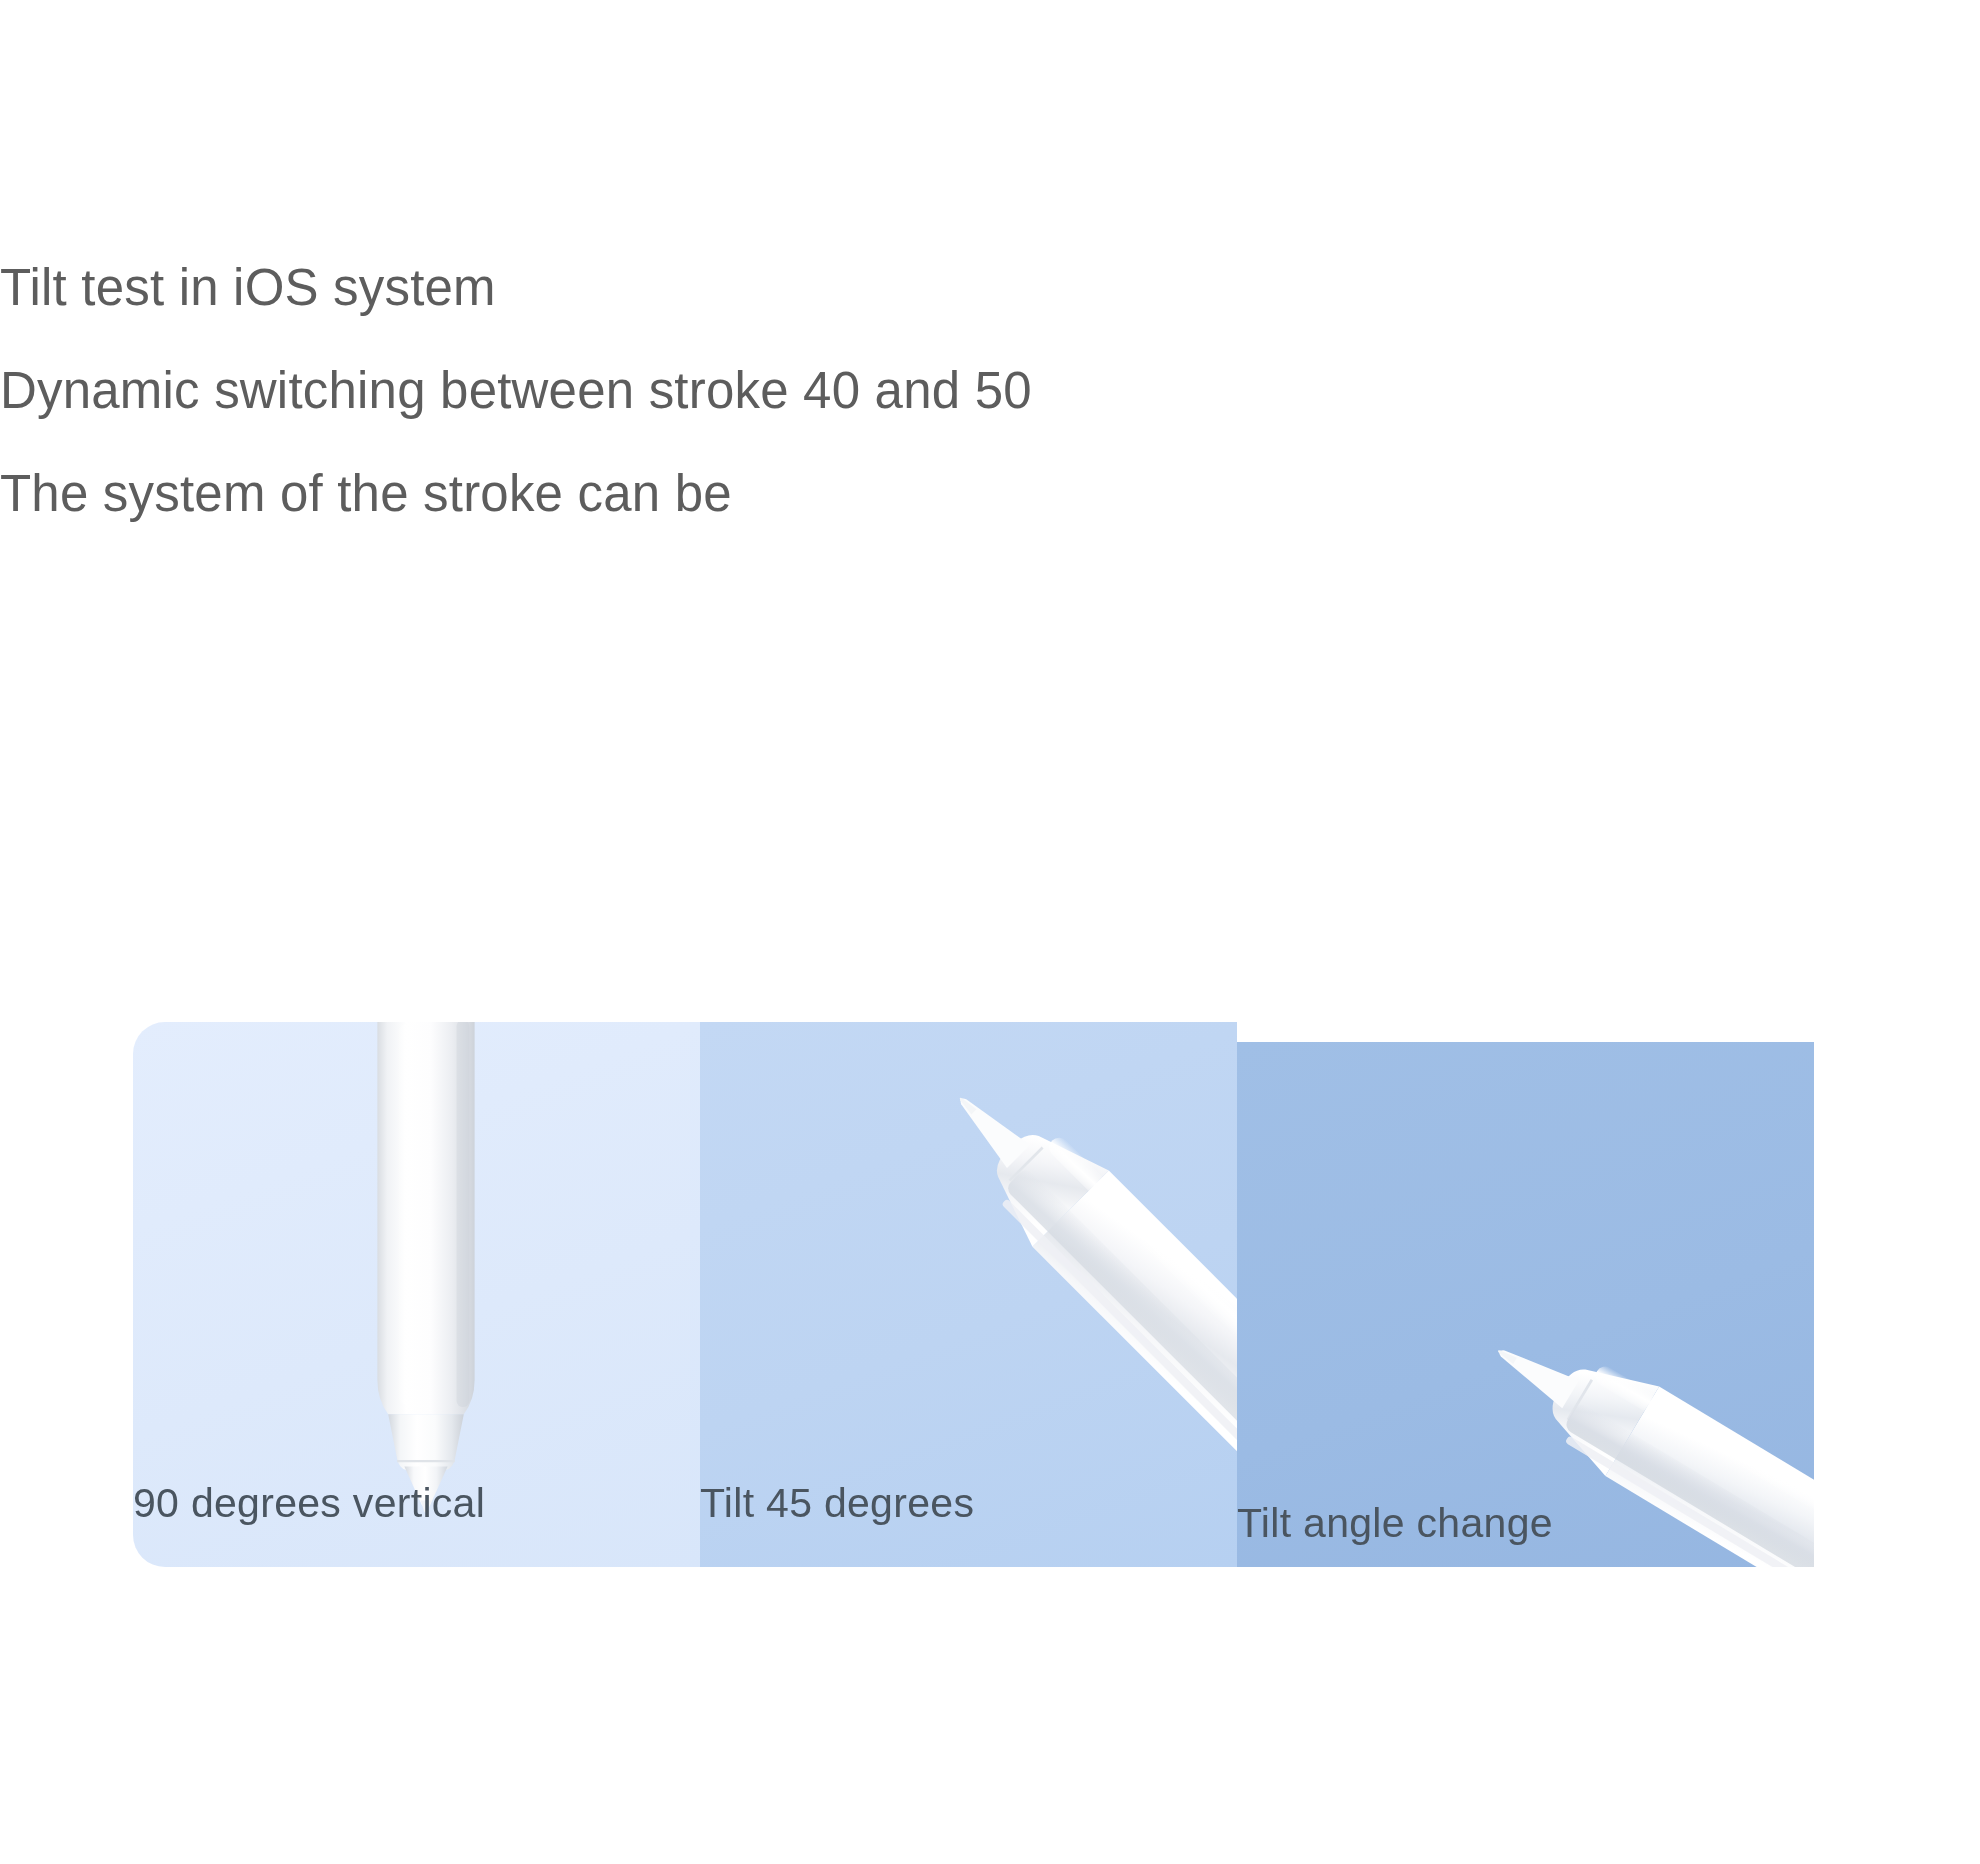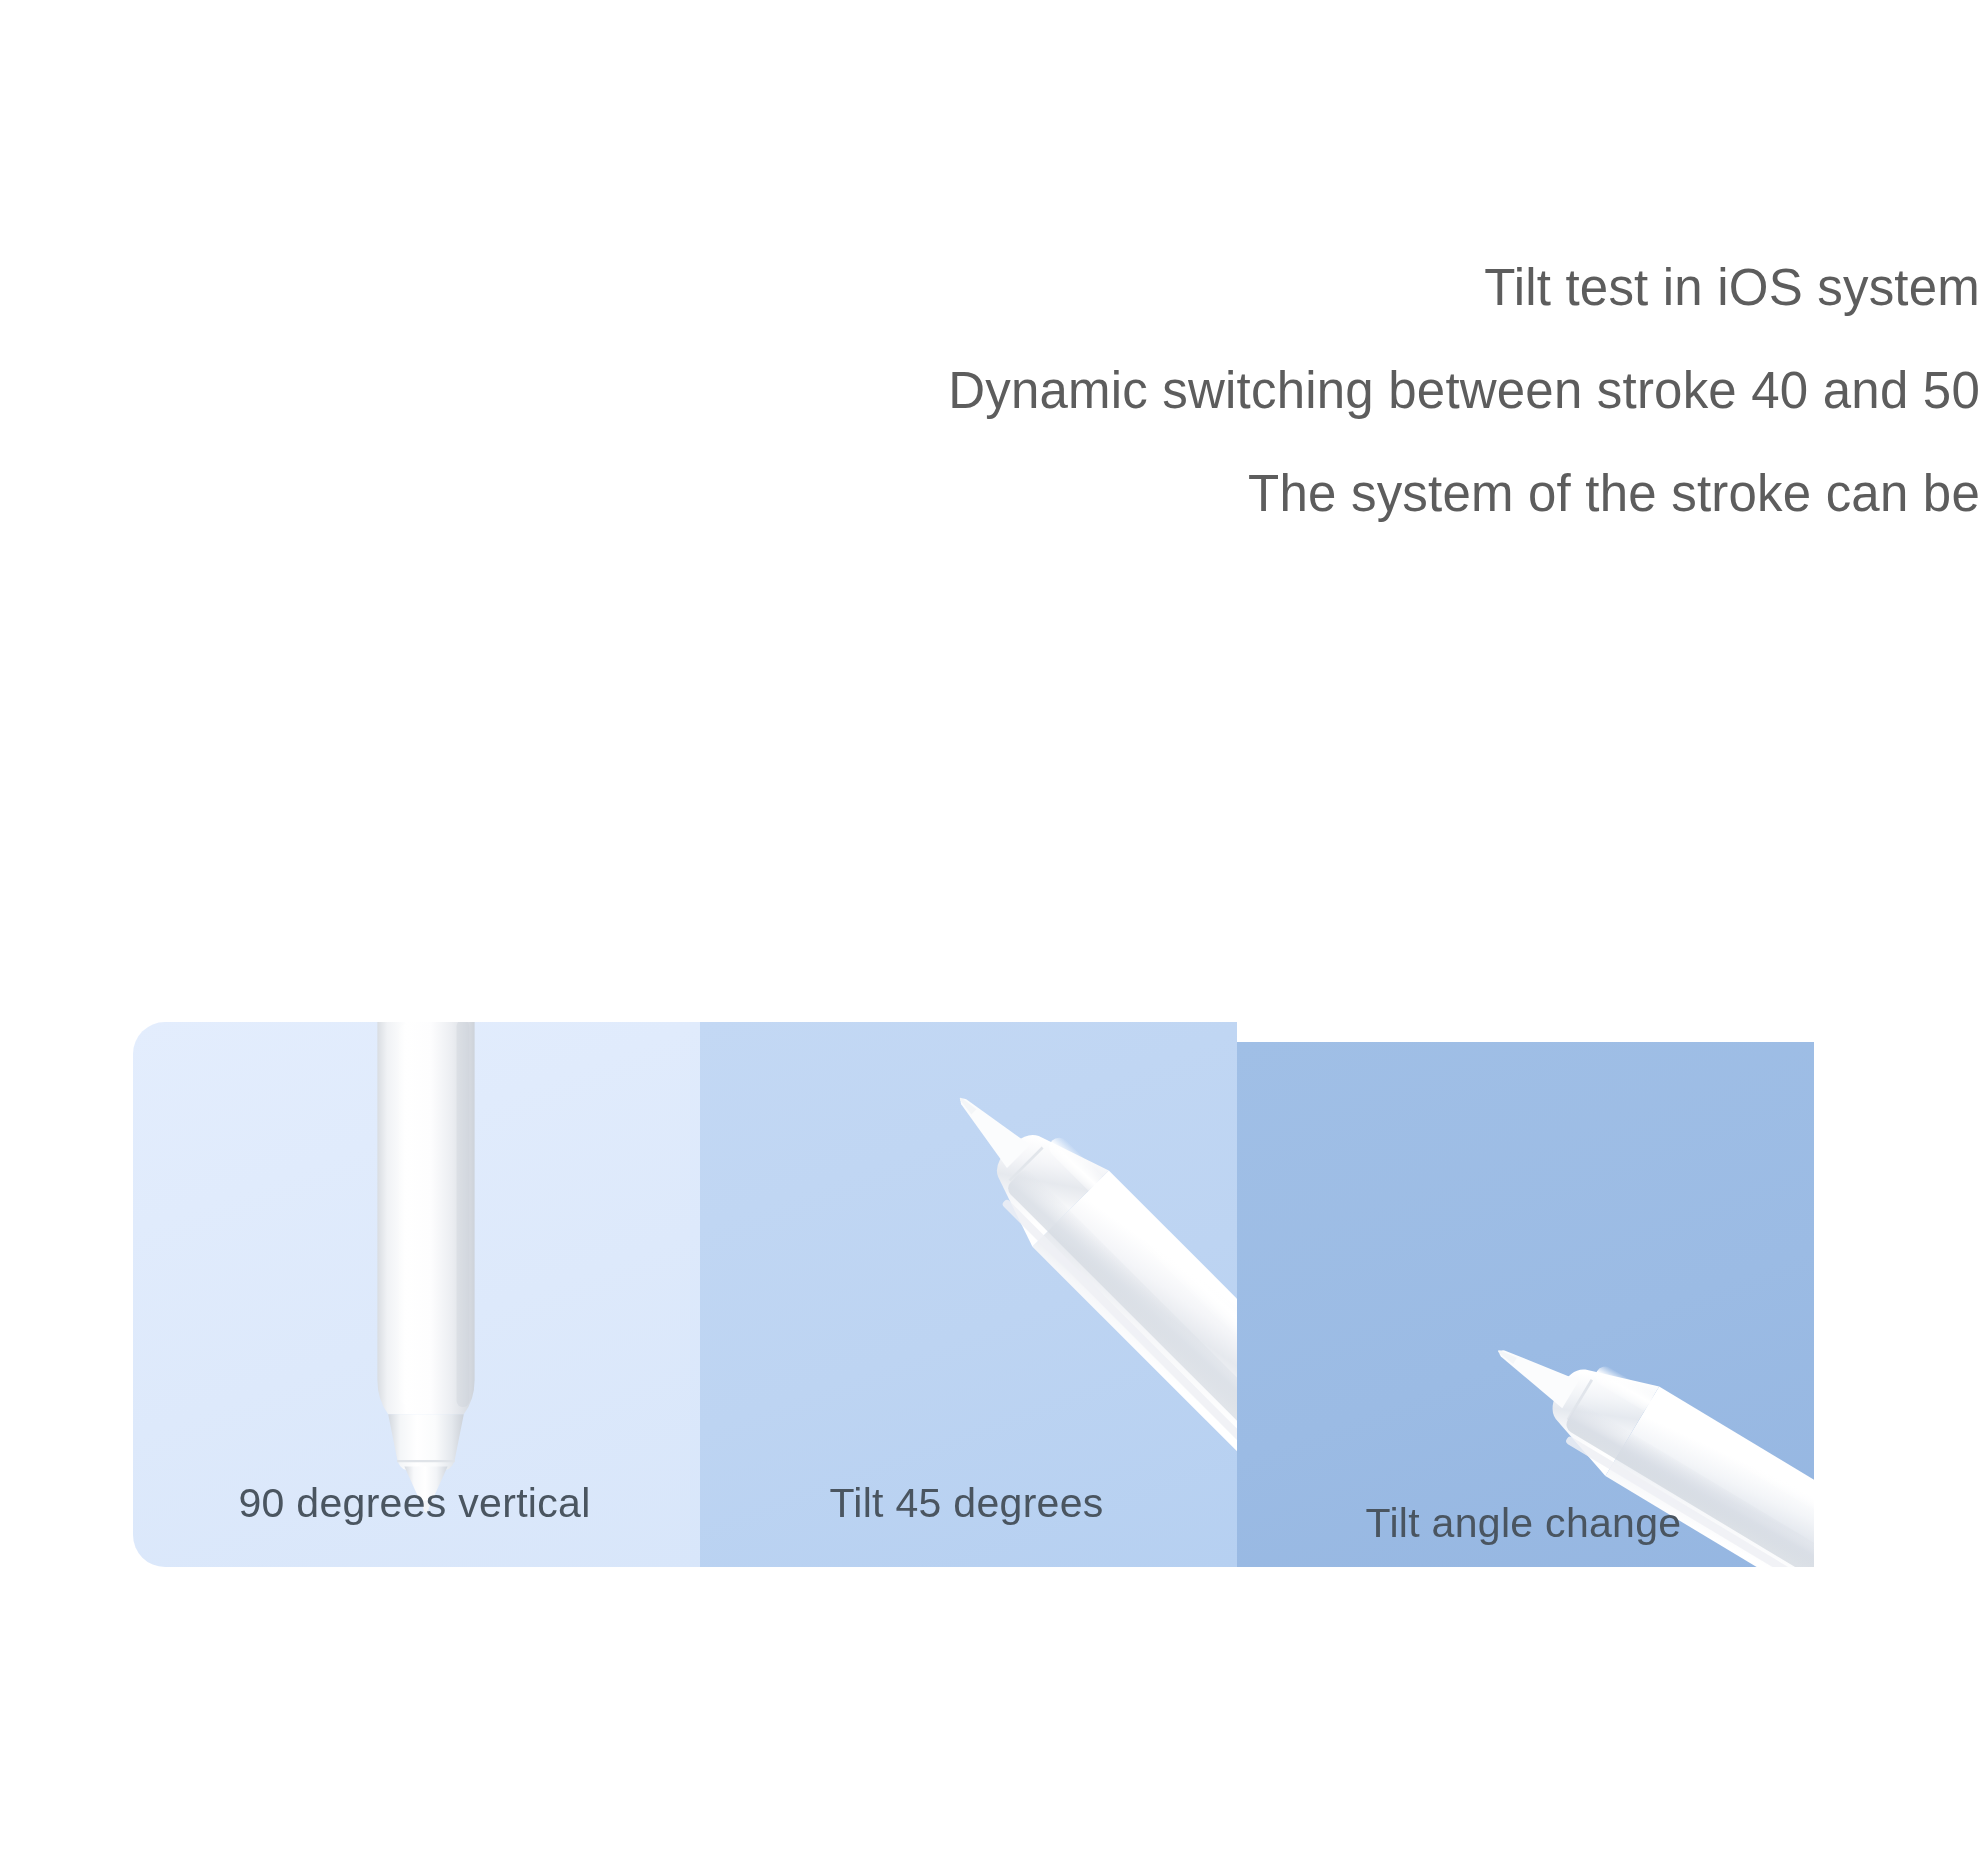--- a/index.html
+++ b/index.html
@@ -14,21 +14,21 @@
     font-family: "Liberation Sans", sans-serif;
     overflow: hidden;
   }
 
   
   .headline {
     position: absolute;
     left: 0;
     top: 236px;
     width: 1980px;
-    text-align: right;
+    text-align: left;
     color: #5d5d5d;
     font-weight: 300;
     font-size: 51px;
     line-height: 103px;
     letter-spacing: 0.2px;
     white-space: nowrap;
   }
   .headline-line { display: block; }
 
   
@@ -50,21 +50,20 @@
   .panel-1 { width: 567px; background: linear-gradient(160deg, #e3edfd 0%, #dde9fb 55%, #d8e6fa 100%); }
   .panel-2 { width: 537px; background: linear-gradient(160deg, #c3d8f4 0%, #bdd4f2 55%, #b6d0f1 100%); }
   .panel-3 { width: 577px; background: linear-gradient(160deg, #a0bfe6 0%, #9bbbe4 55%, #95b6e1 100%); margin-top: 20px; }
 
   
   .panel-label {
     position: absolute;
     left: 0;
     right: 4px;
     bottom: 40px;
-    text-align: center;
     color: #4a5560;
     font-size: 41px;
     font-weight: 300;
     letter-spacing: 0.3px;
     white-space: nowrap;
   }
 
   
   .pen-svg { position: absolute; display: block; }
   .pen-vertical { left: 212px; top: -10.8px; }

